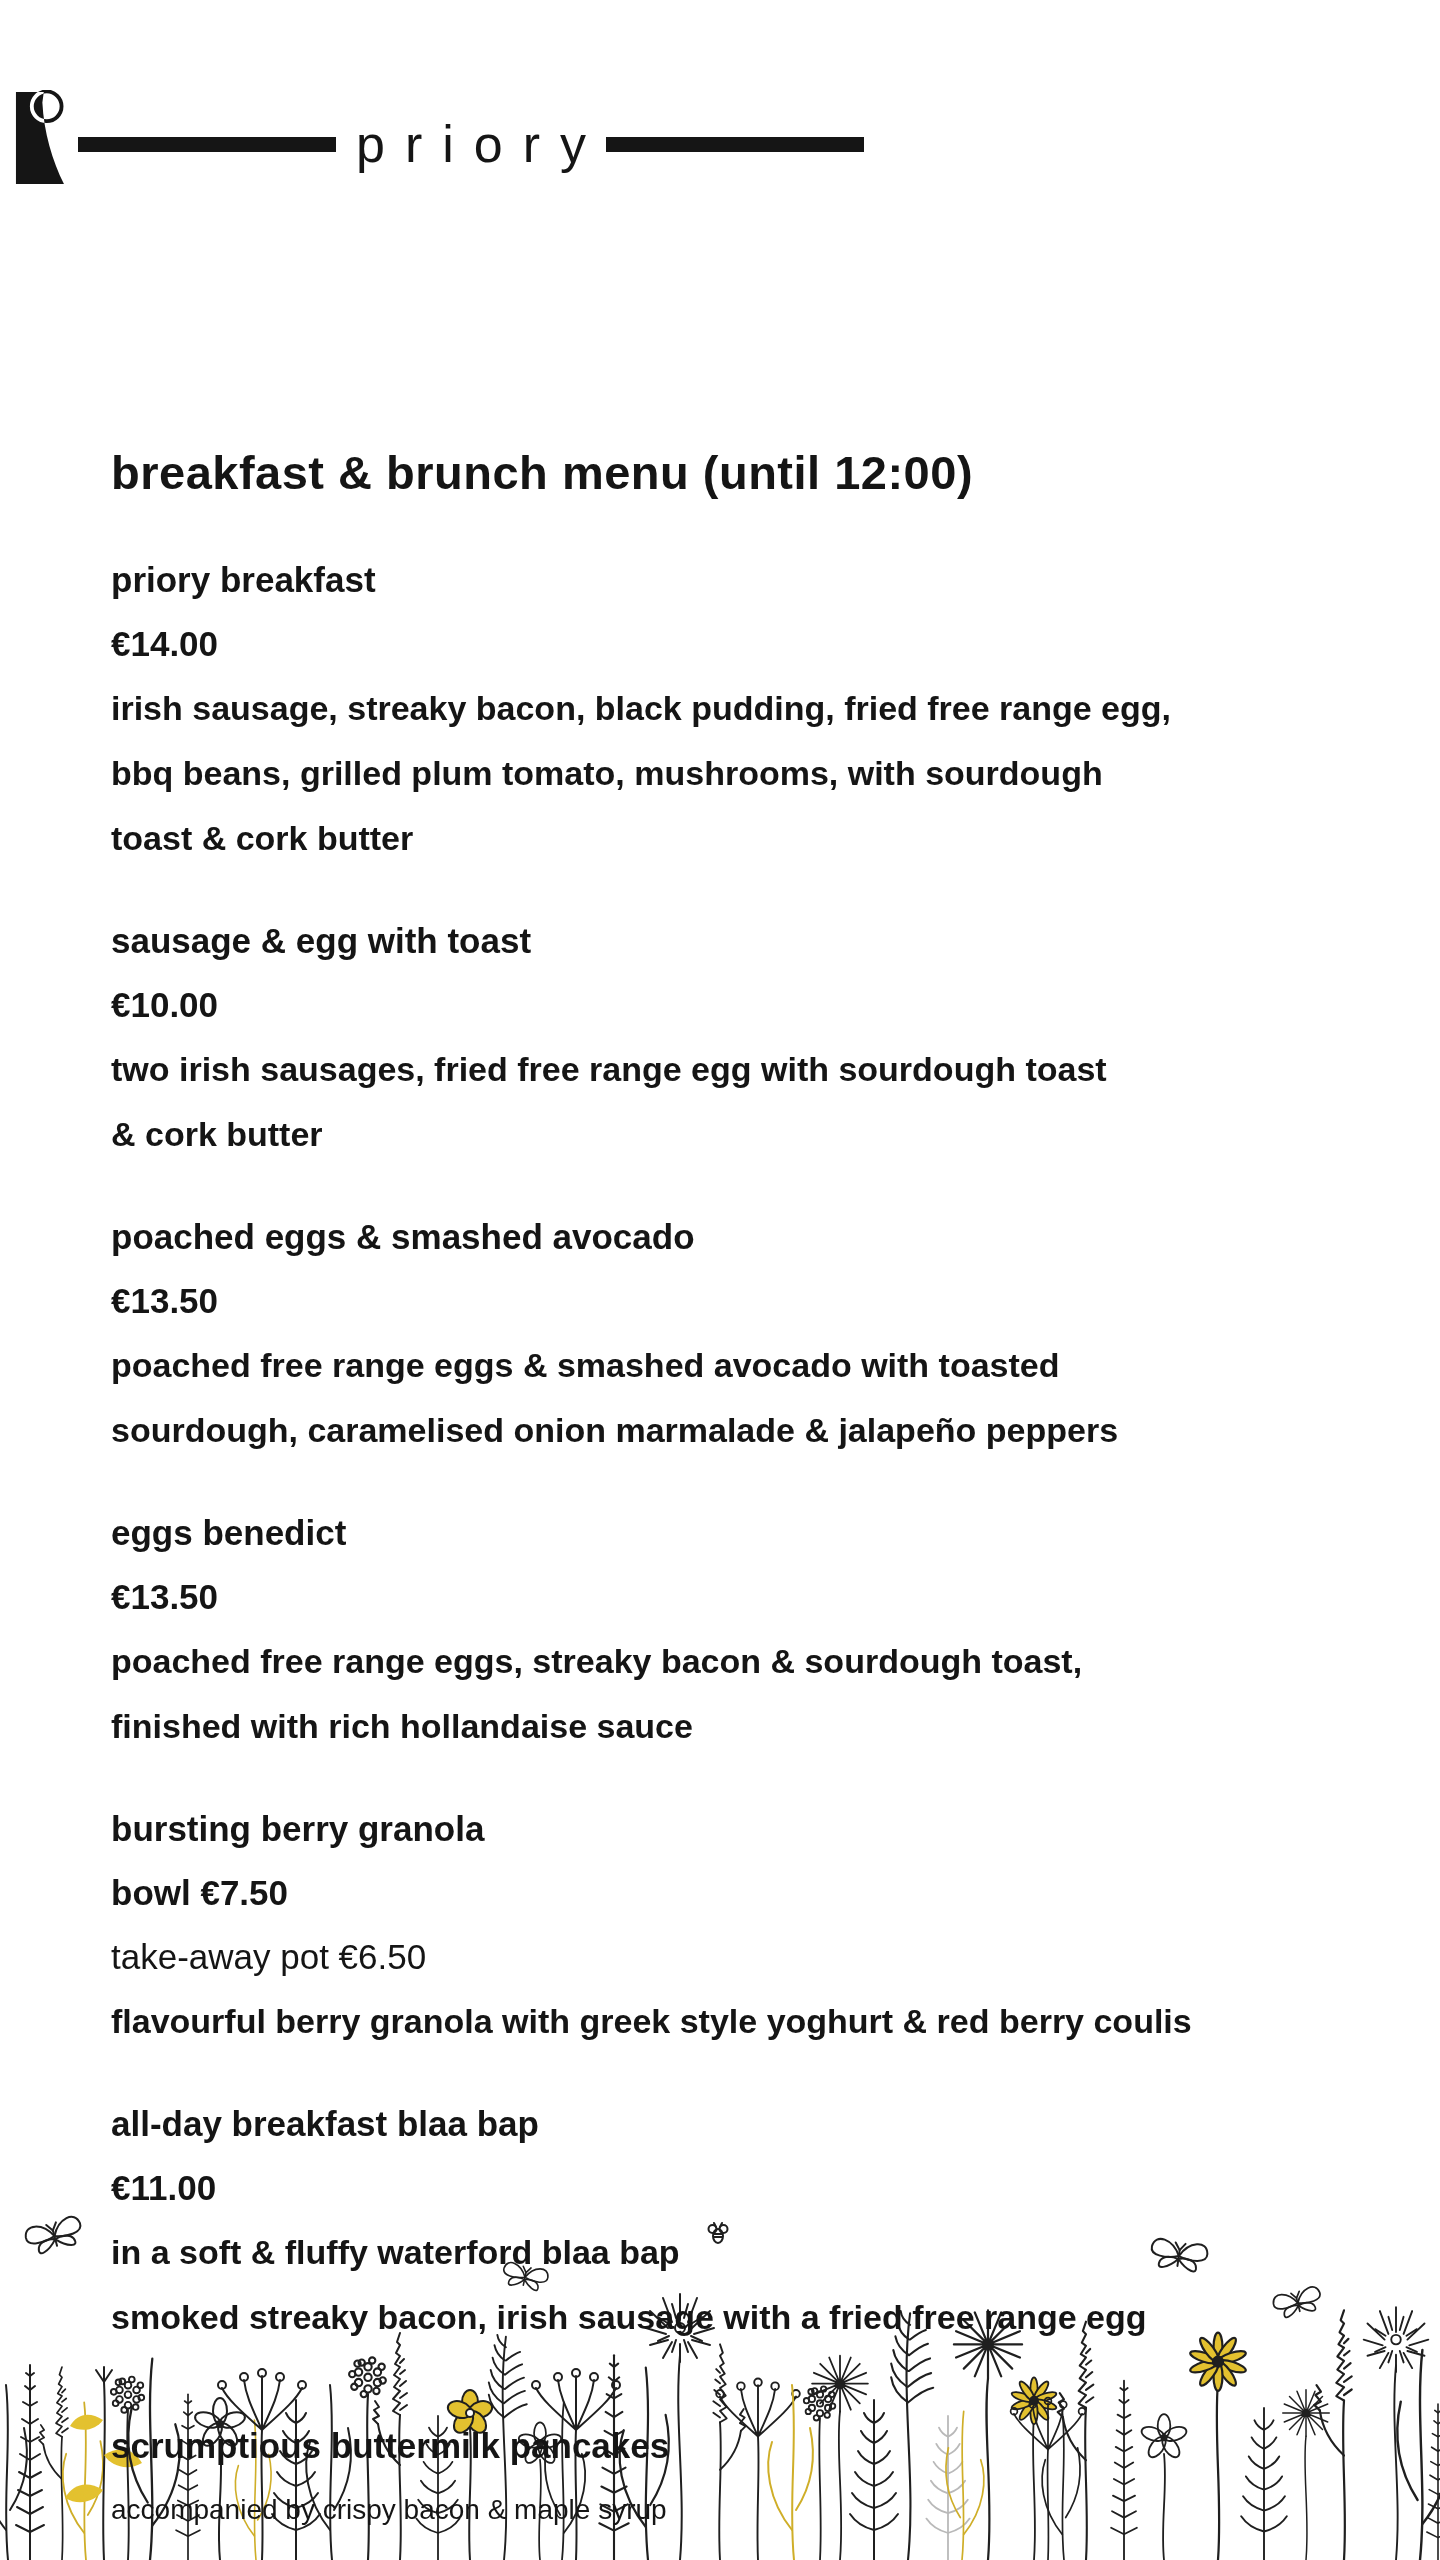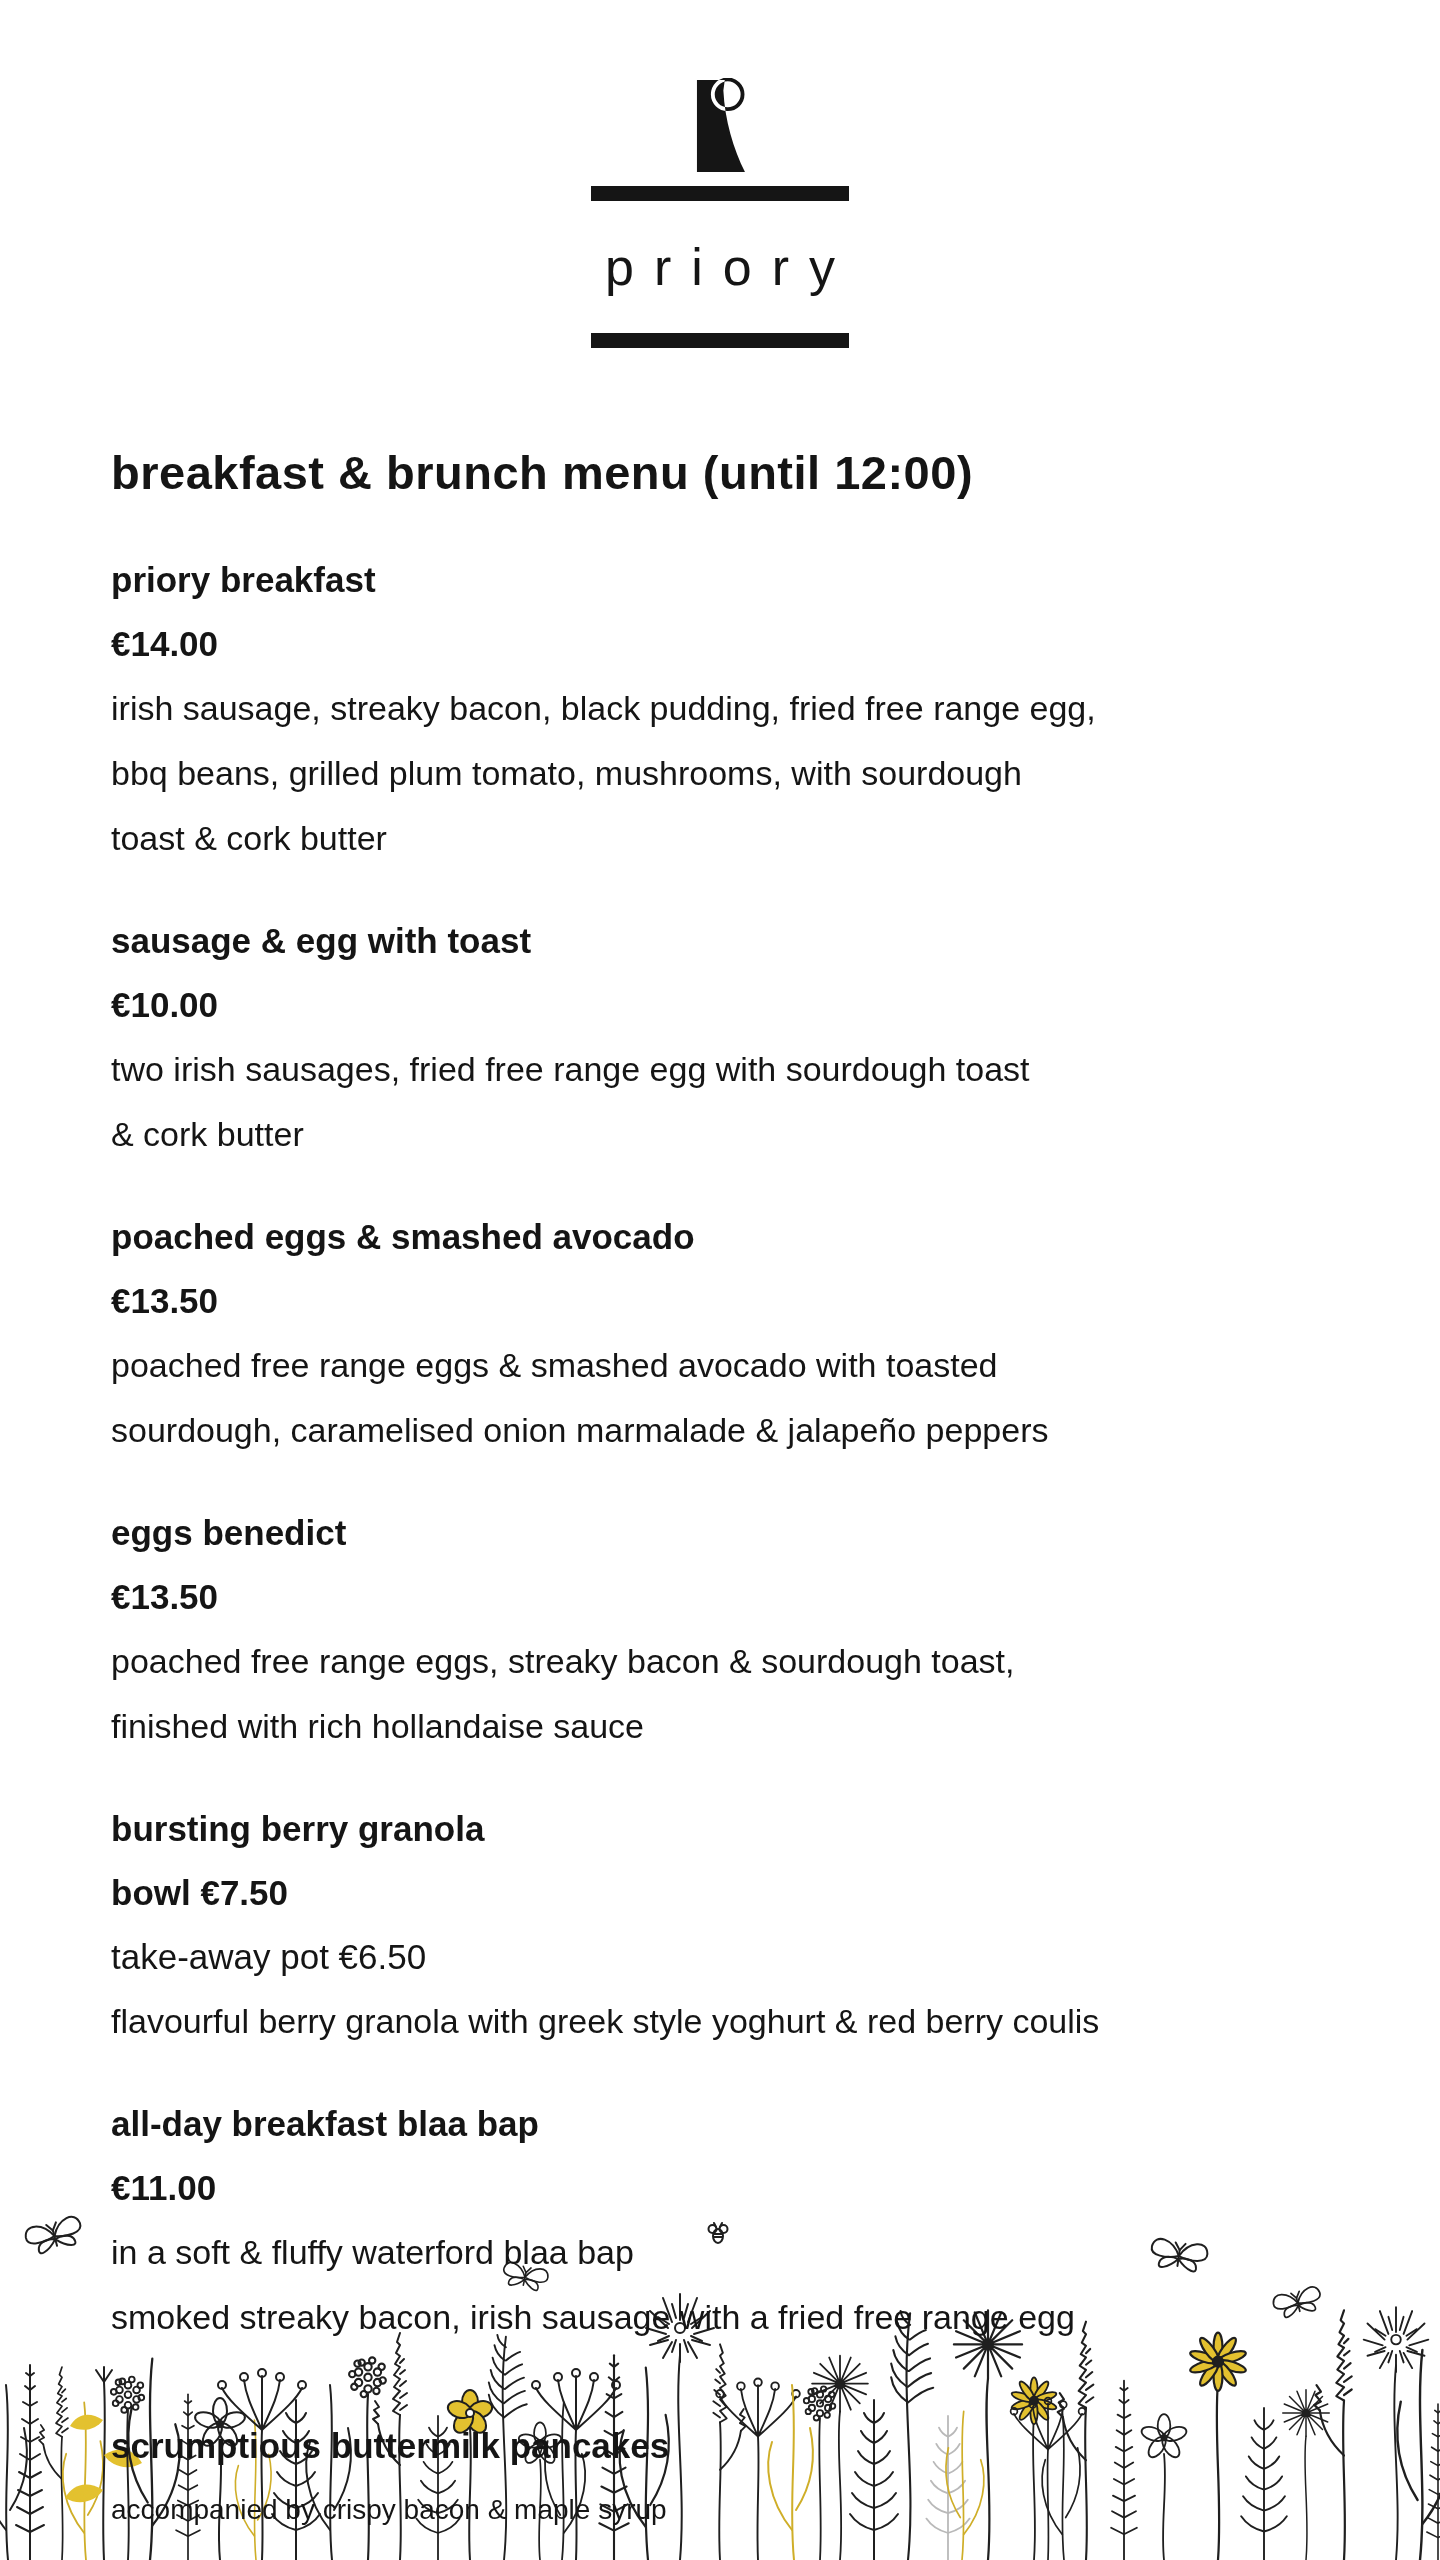--- a/index.html
+++ b/index.html
@@ -14,21 +14,21 @@
   .page {
     position: relative;
     width: 1440px; height: 2560px;
     background: #ffffff;
     overflow: hidden;
   }
 
   
   .logo {
     position: absolute; top: 78px; left: 0; right: 0;
-    display: flex; flex-direction: column; align-items: center;
+    display: flex; flex-direction: row; align-items: center;
   }
   .logo-mark { width: 78px; height: 96px; margin-bottom: 12px; }
   .logo-bar { width: 258px; height: 15px; background: #151515; }
   .logo-word {
     font-size: 52px; line-height: 80px; font-weight: 400;
     letter-spacing: 20px; padding-left: 20px;
     margin: 26px 0; color: #151515;
   }
 
   
@@ -46,21 +46,21 @@
   .row {
     display: flex; justify-content: space-between; align-items: baseline;
     line-height: 64px;
     flex-direction: column;
   }
   .item-name  { font-size: 35px; font-weight: 700; }
   .item-price { font-size: 35px; font-weight: 700; white-space: nowrap; }
   .price-line {
     font-size: 35px; font-weight: 400; line-height: 64px;
   }
-  .desc { font-size: 34px; font-weight: 400; line-height: 65px; }
+  .desc { font-size: 34px; font-weight: 700; line-height: 65px; }
   .variant-label { font-size: 28px; font-weight: 400; }
 
   
   .meadow {
     position: absolute; left: 0; bottom: 0;
     width: 1440px; height: 350px;
     z-index: 1;
   }
 </style>
 </head>

